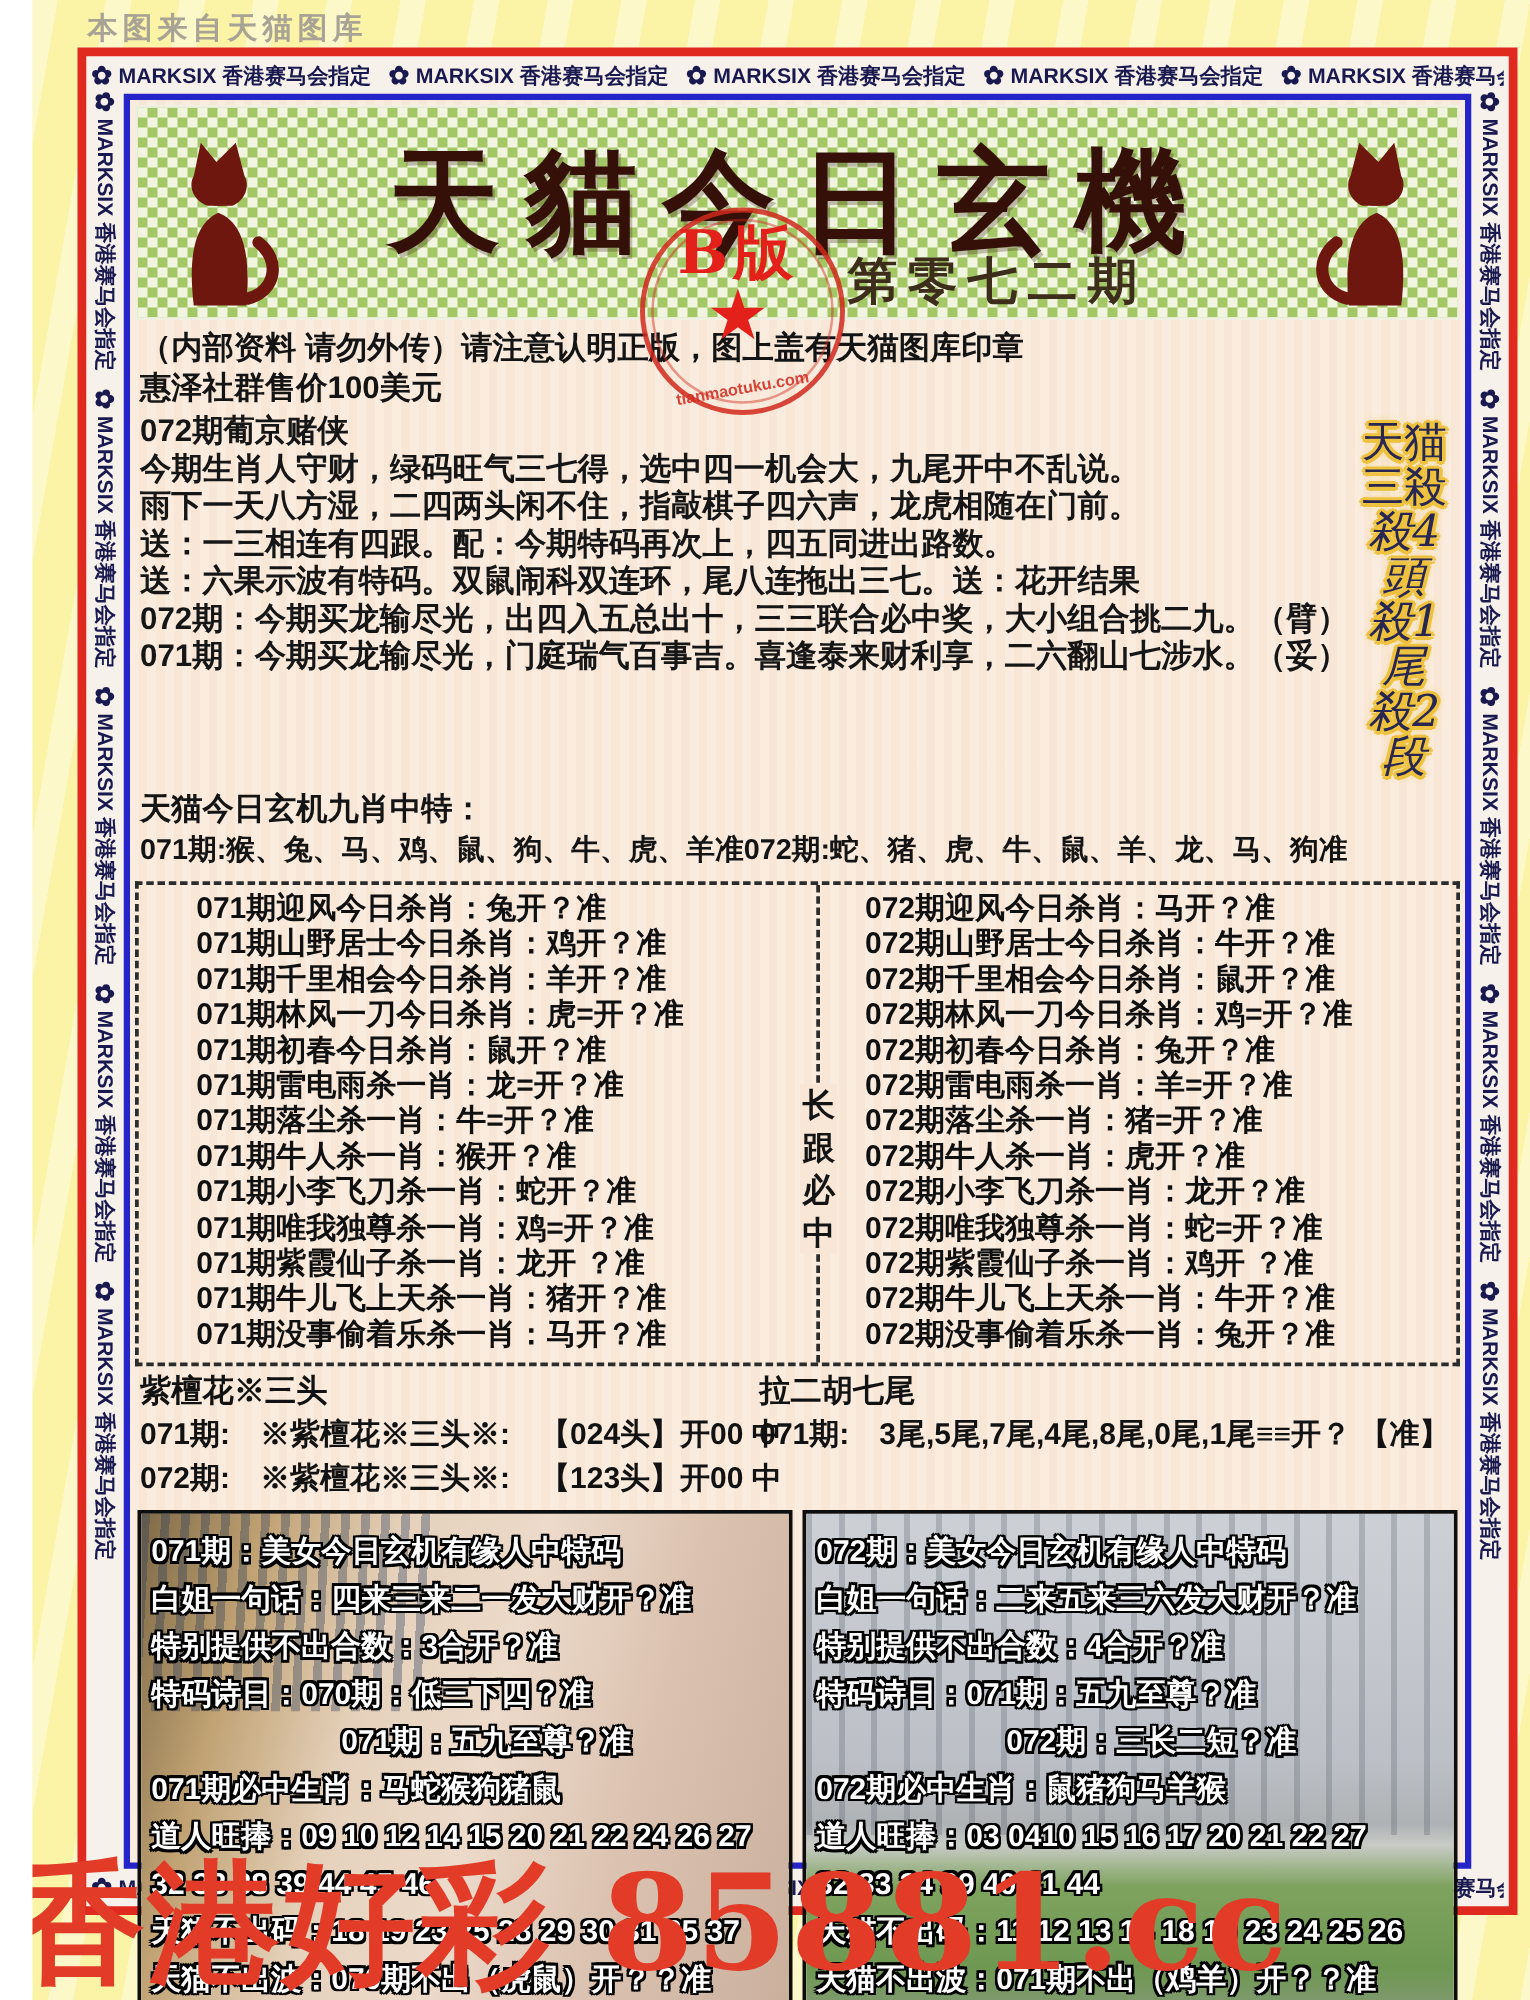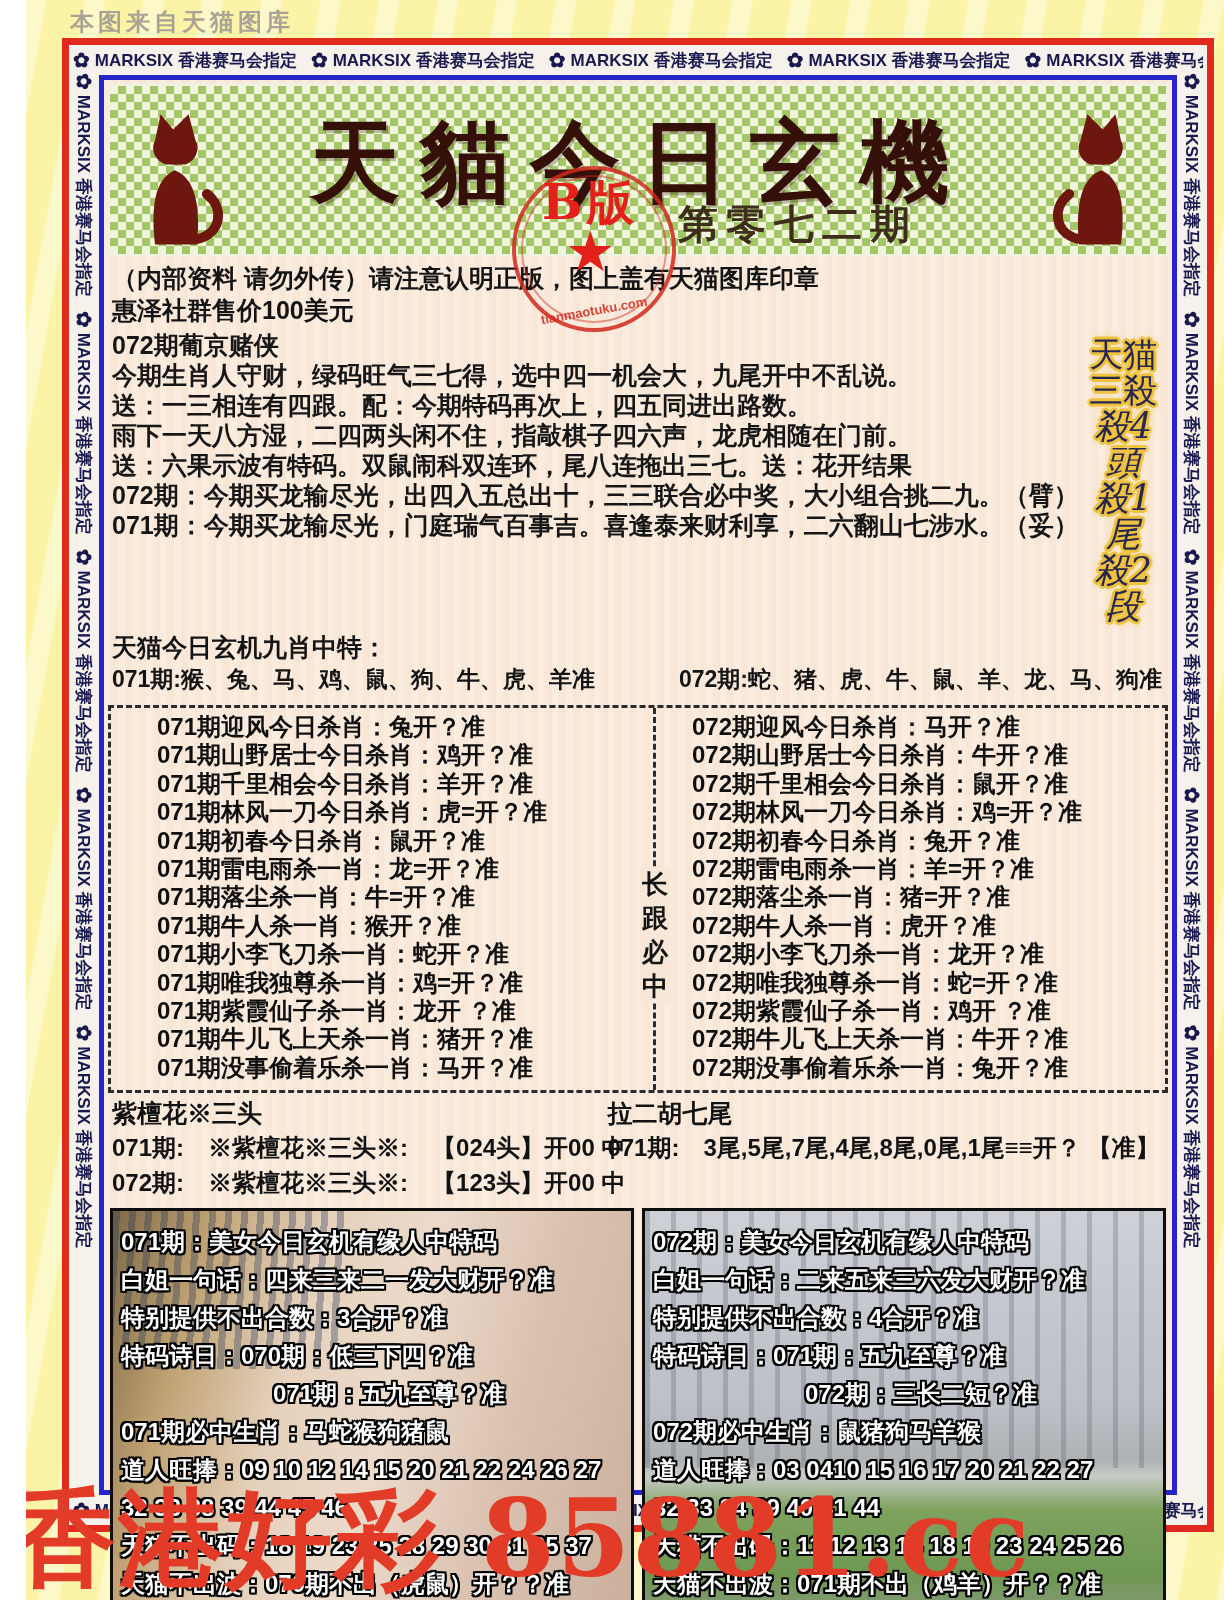--- a/index.html
+++ b/index.html
@@ -59,21 +59,21 @@
   .verses { flex:1; font-weight:bold; font-size:25px; line-height:30px; color:#161616; white-space:nowrap; }
   .sansha { width:232px; text-align:center; padding-top:6px; }
   .sansha div { font-family:"DejaVu Serif", serif; font-weight:normal; color:#272752; line-height:36px;
     text-shadow:-3px 0 #eec23e, 3px 0 #eec23e, 0 -3px #eec23e, 0 3px #eec23e,
                 -2px -2px #eec23e, 2px 2px #eec23e, -2px 2px #eec23e, 2px -2px #eec23e, 0 0 8px #eec23e; }
   .sansha .s1 { font-size:34px; } .sansha .s2,.sansha .s3,.sansha .s4 { font-size:35px; font-style:italic; }
 
   
   .nine { padding:8px 8px 0; font-weight:bold; color:#141414; }
   .nine-head { font-size:25px; line-height:31px; }
-  .nine-row { display:flex; justify-content:space-between; font-size:23px; line-height:33px; white-space:nowrap; padding-right:2px; }
+  .nine-row { display:flex; font-size:23px; line-height:33px; white-space:nowrap; padding-right:2px; }
 
   
   .killbox { margin:9px 4px 0; border:3px dashed #2c2c2c; display:flex; padding:5px 0 8px; }
   .kill-col { flex:1; font-weight:bold; font-size:24px; line-height:28.4px; color:#101010; white-space:nowrap; }
   .kl { padding-left:46px; } .kr { padding-left:12px; }
   .kill-mid { width:50px; position:relative; }
   .kmid-dash { position:absolute; left:23px; top:-5px; bottom:-8px; border-left:3px dashed #2c2c2c; }
   .kmid-txt { position:absolute; top:154px; left:10px; width:30px; text-align:center;
     font-weight:bold; font-size:26px; line-height:34px; color:#141414; background:#f8e7d6; word-break:break-all; }
 
@@ -232,22 +232,22 @@
 
       <div class="notice">
         <span>（内部资料 请勿外传）请注意认明正版，图上盖有天猫图库印章</span>
         <span>惠泽社群售价100美元</span>
       </div>
 
       <div class="main-row">
         <div class="verses">
           <div>072期葡京赌侠</div>
           <div>今期生肖人守财，绿码旺气三七得，选中四一机会大，九尾开中不乱说。</div>
+          <div>雨下一天八方湿，二四两头闲不住，指敲棋子四六声，龙虎相随在门前。</div>
           <div>送：一三相连有四跟。配：今期特码再次上，四五同进出路数。</div>
-          <div>雨下一天八方湿，二四两头闲不住，指敲棋子四六声，龙虎相随在门前。</div>
           <div>送：六果示波有特码。双鼠闹科双连环，尾八连拖出三七。送：花开结果</div>
           <div>072期：今期买龙输尽光，出四入五总出十，三三联合必中奖，大小组合挑二九。（臂）</div>
           <div>071期：今期买龙输尽光，门庭瑞气百事吉。喜逢泰来财利享，二六翻山七涉水。（妥）</div>
         </div>
         <div class="sansha">
           <div class="s1">天猫三殺</div>
           <div class="s2">殺4頭</div>
           <div class="s3">殺1尾</div>
           <div class="s4">殺2段</div>
         </div>

